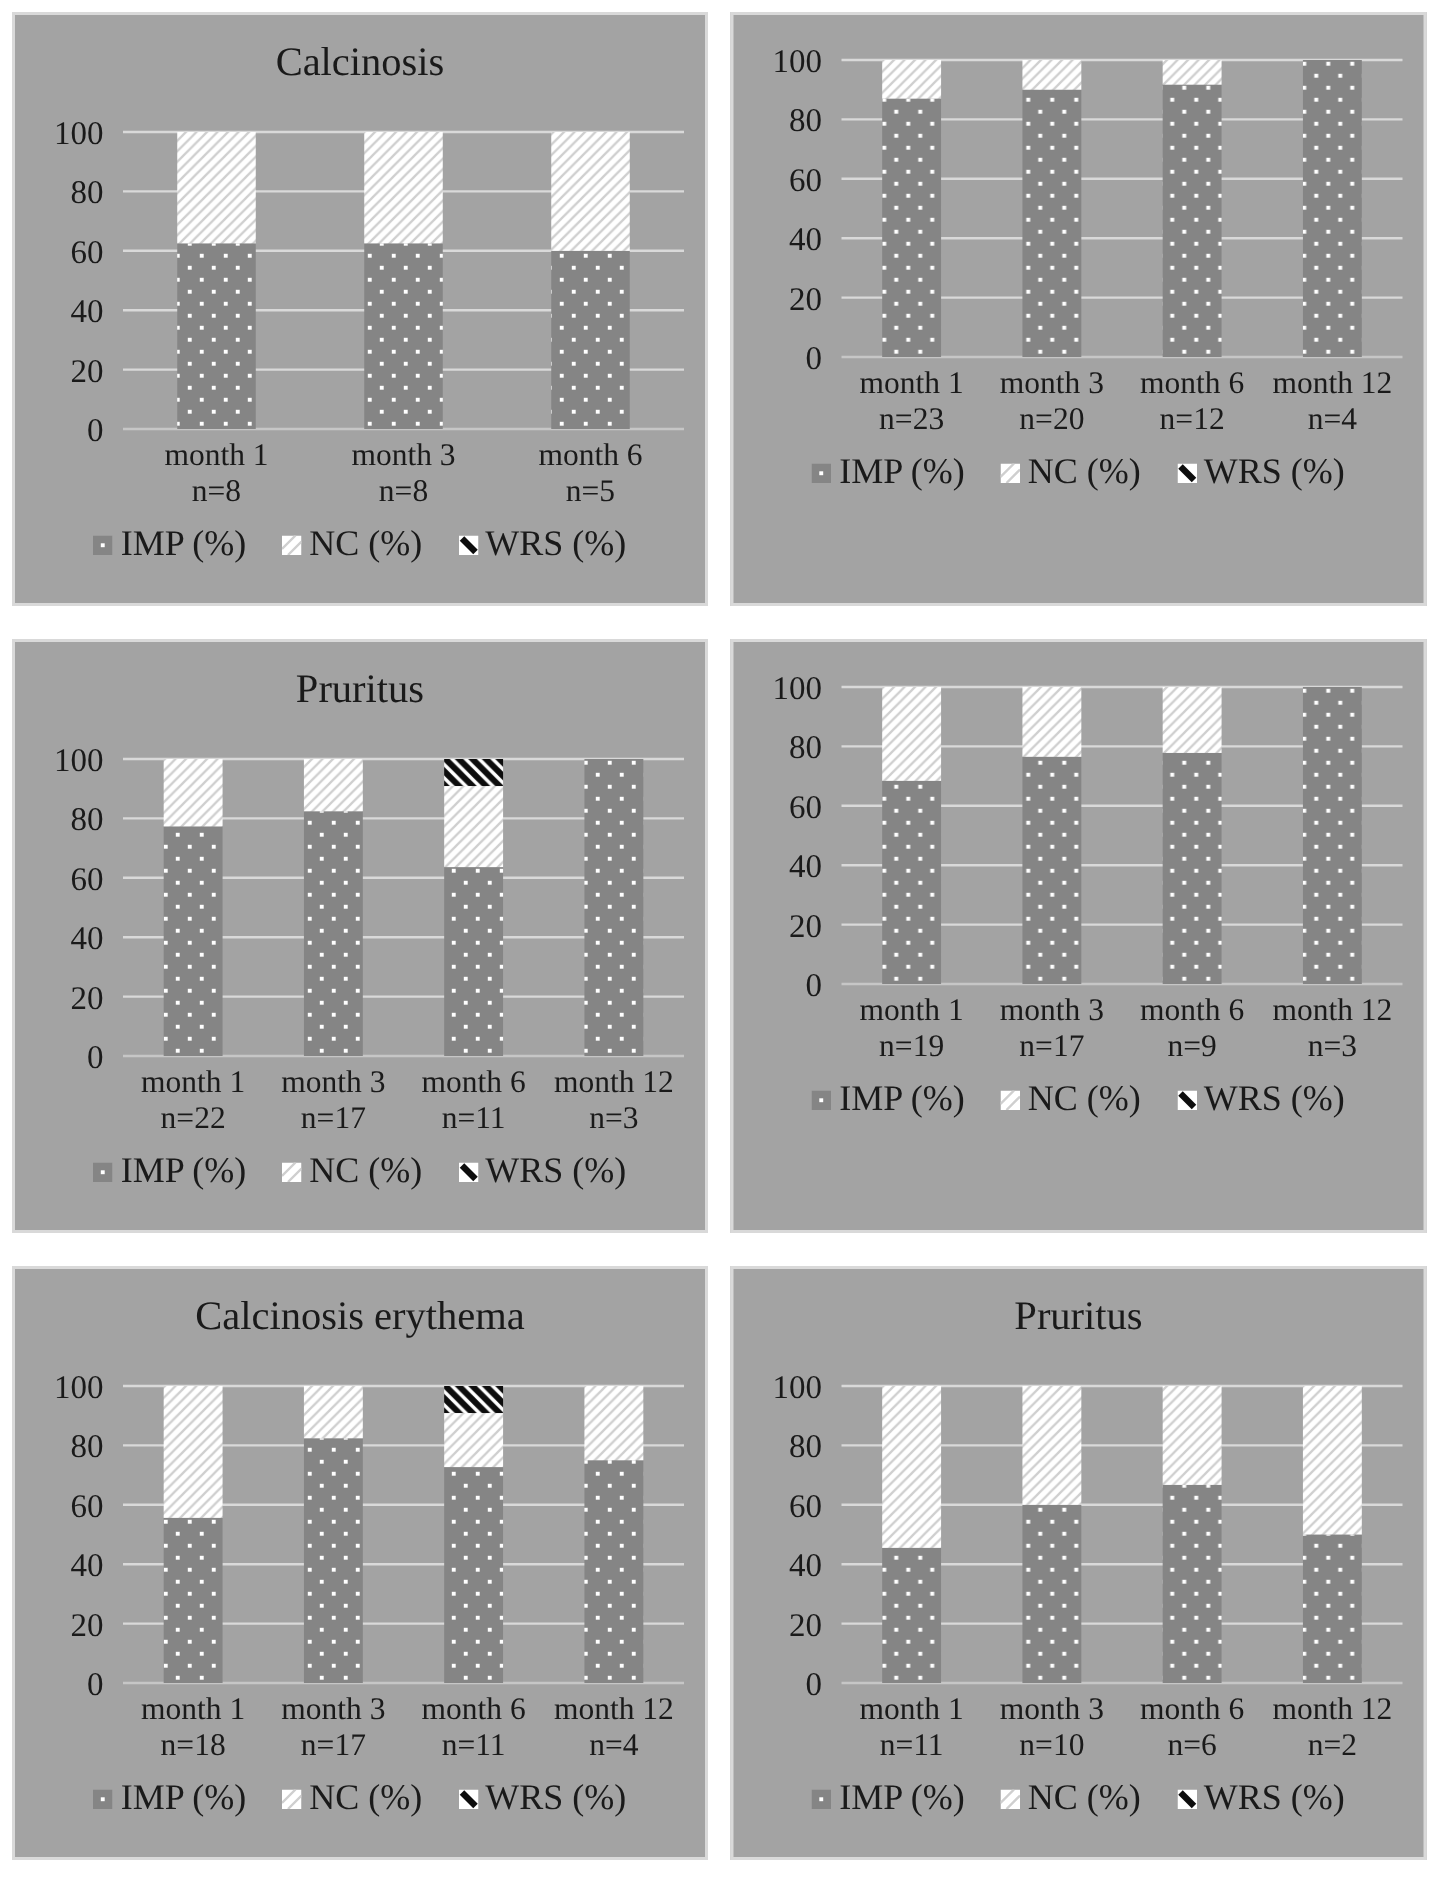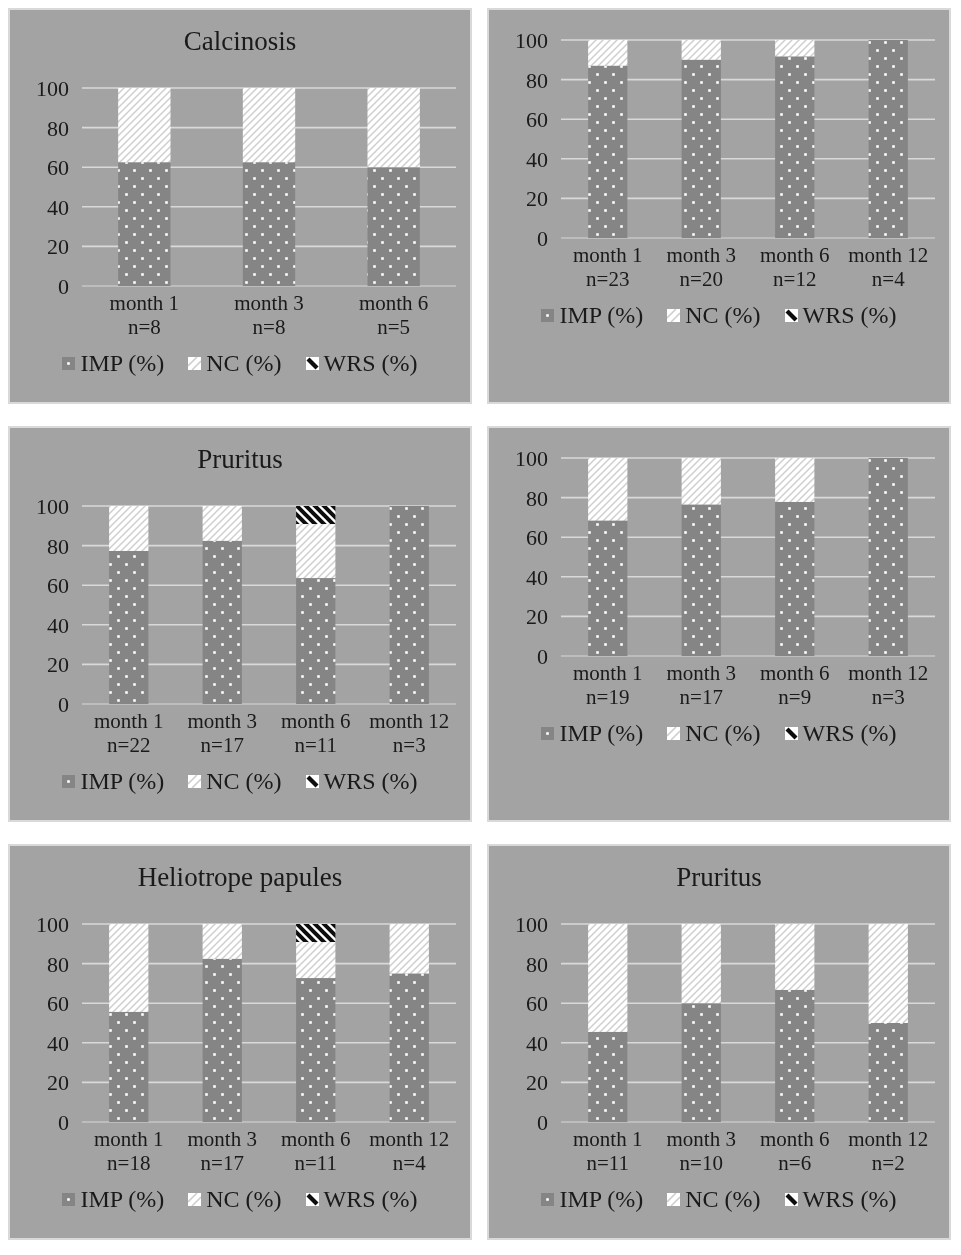--- a/index.html
+++ b/index.html
@@ -276,21 +276,21 @@
         <span class="legend-item">
           <svg width="13" height="13">
             <rect width="13" height="13" fill="#ffffff"></rect>
             <path d="M2,2 L11,11" stroke="#0d0d0d" stroke-width="4.2" fill="none"></path>
           </svg>
           <span>WRS (%)</span>
         </span>
       </div>
   </section>
     <section class="panel">
-    <div class="chart-title">Heliotrope papules</div>
+    <div class="chart-title">Calcinosis erythema</div>
     <svg class="plot" width="460" height="286">
         <line x1="72" x2="446" y1="224" y2="224" stroke="#c6c6c6" stroke-width="1.6"></line>
         <text x="59" y="232" text-anchor="end" font-size="22" fill="#1a1a1a">0</text>
         <line x1="72" x2="446" y1="184.4" y2="184.4" stroke="#d9d9d9" stroke-width="1.6"></line>
         <text x="59" y="192.4" text-anchor="end" font-size="22" fill="#1a1a1a">20</text>
         <line x1="72" x2="446" y1="144.8" y2="144.8" stroke="#d9d9d9" stroke-width="1.6"></line>
         <text x="59" y="152.8" text-anchor="end" font-size="22" fill="#1a1a1a">40</text>
         <line x1="72" x2="446" y1="105.2" y2="105.2" stroke="#d9d9d9" stroke-width="1.6"></line>
         <text x="59" y="113.2" text-anchor="end" font-size="22" fill="#1a1a1a">60</text>
         <line x1="72" x2="446" y1="65.6" y2="65.6" stroke="#d9d9d9" stroke-width="1.6"></line>

